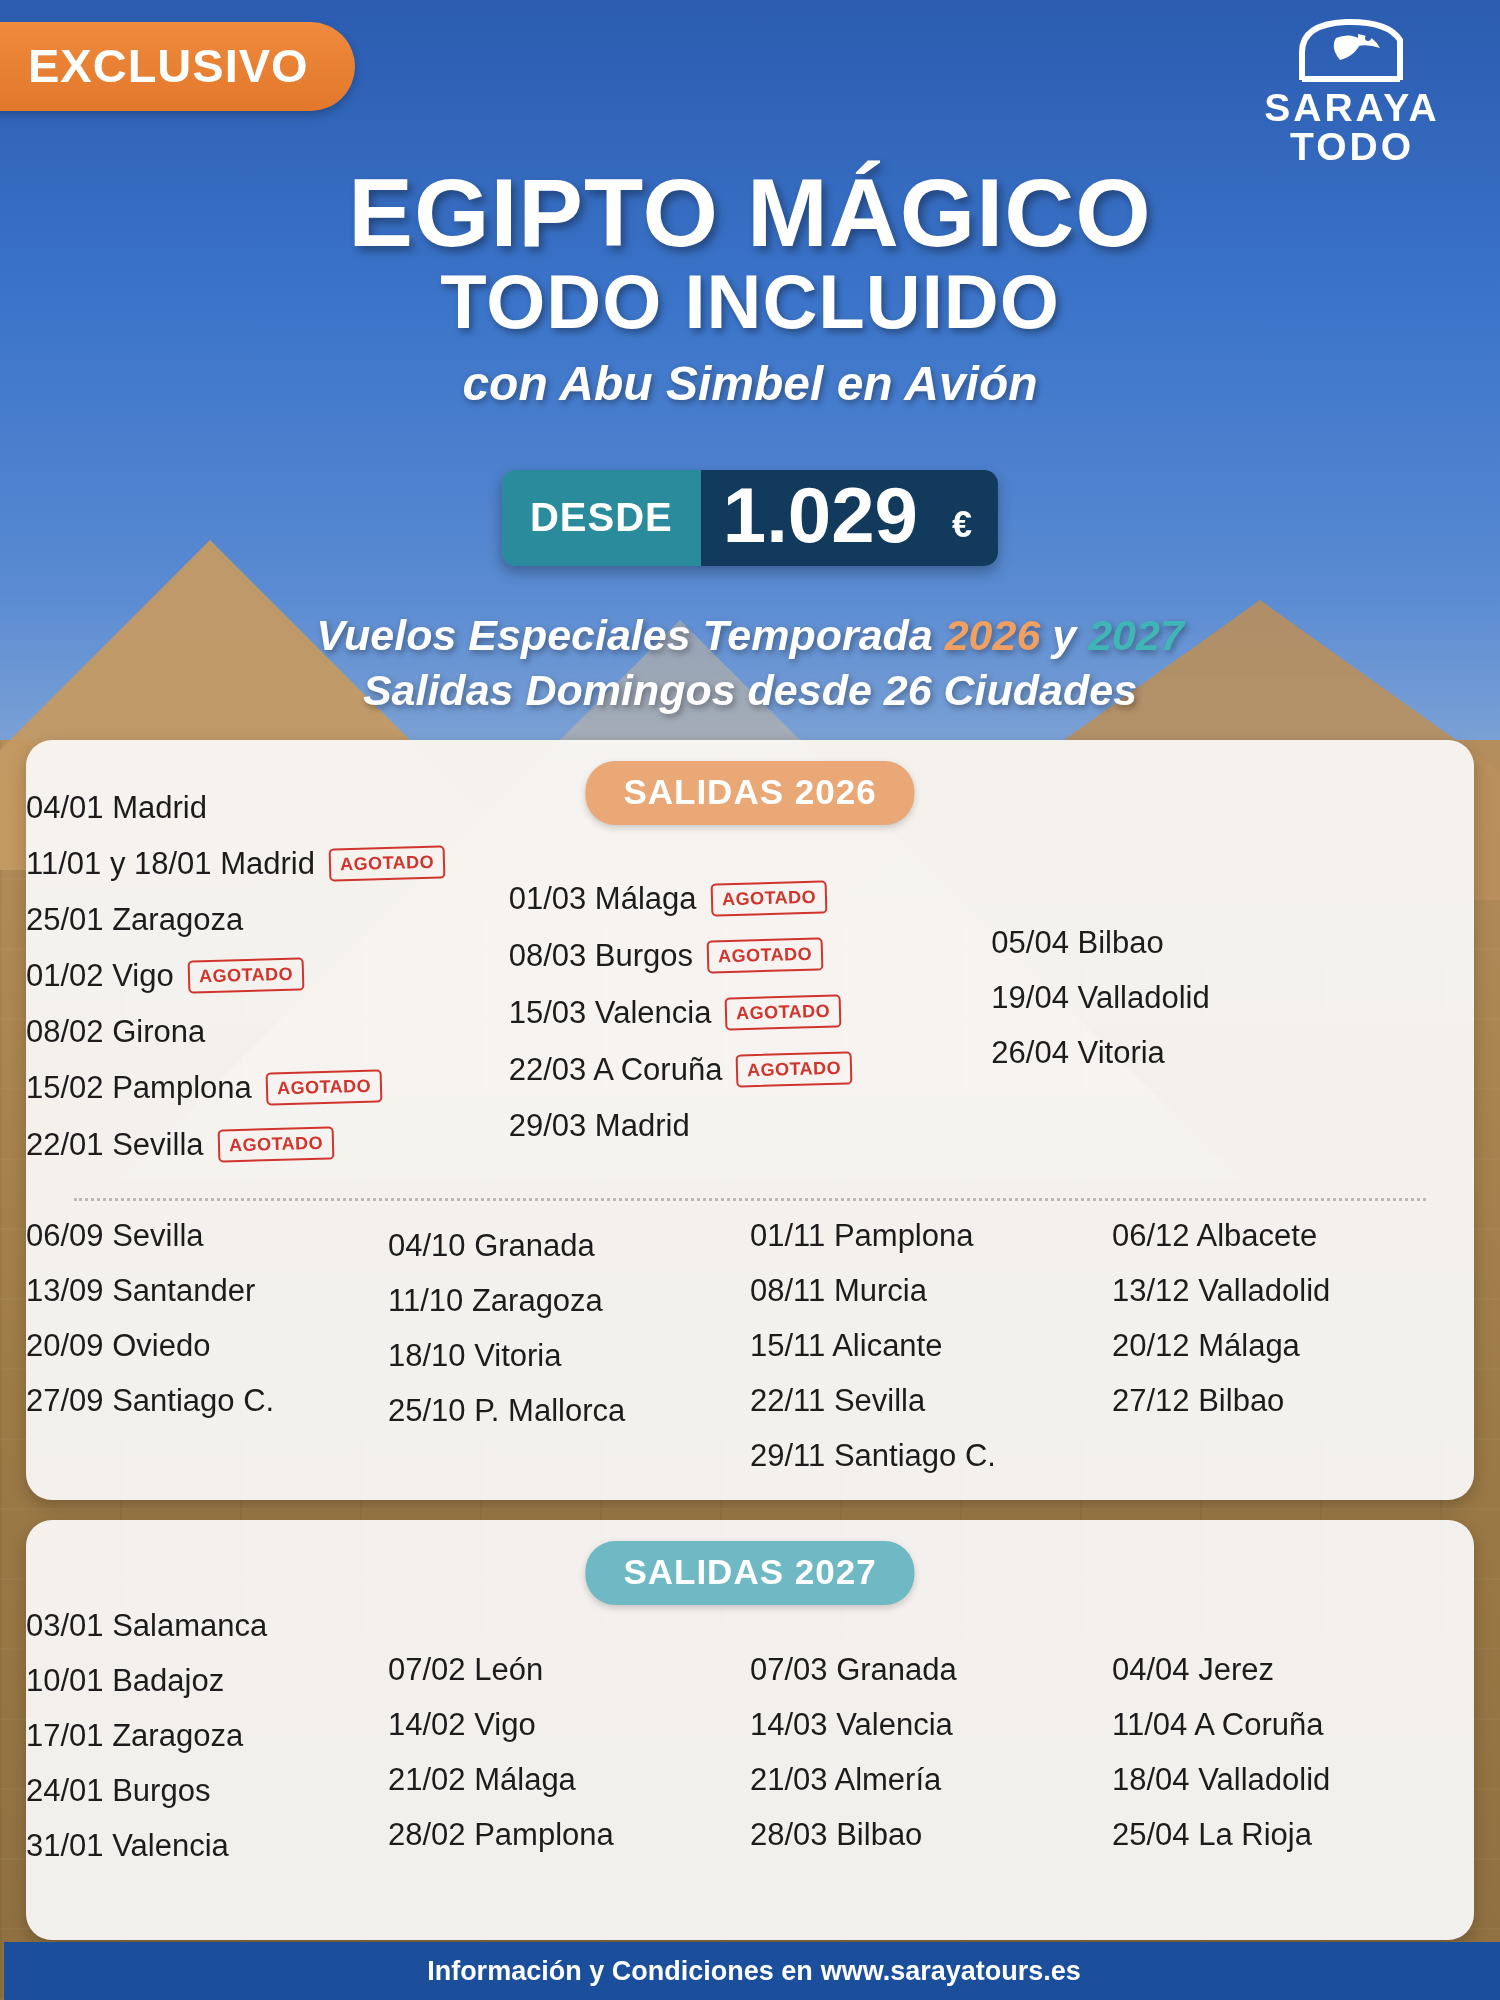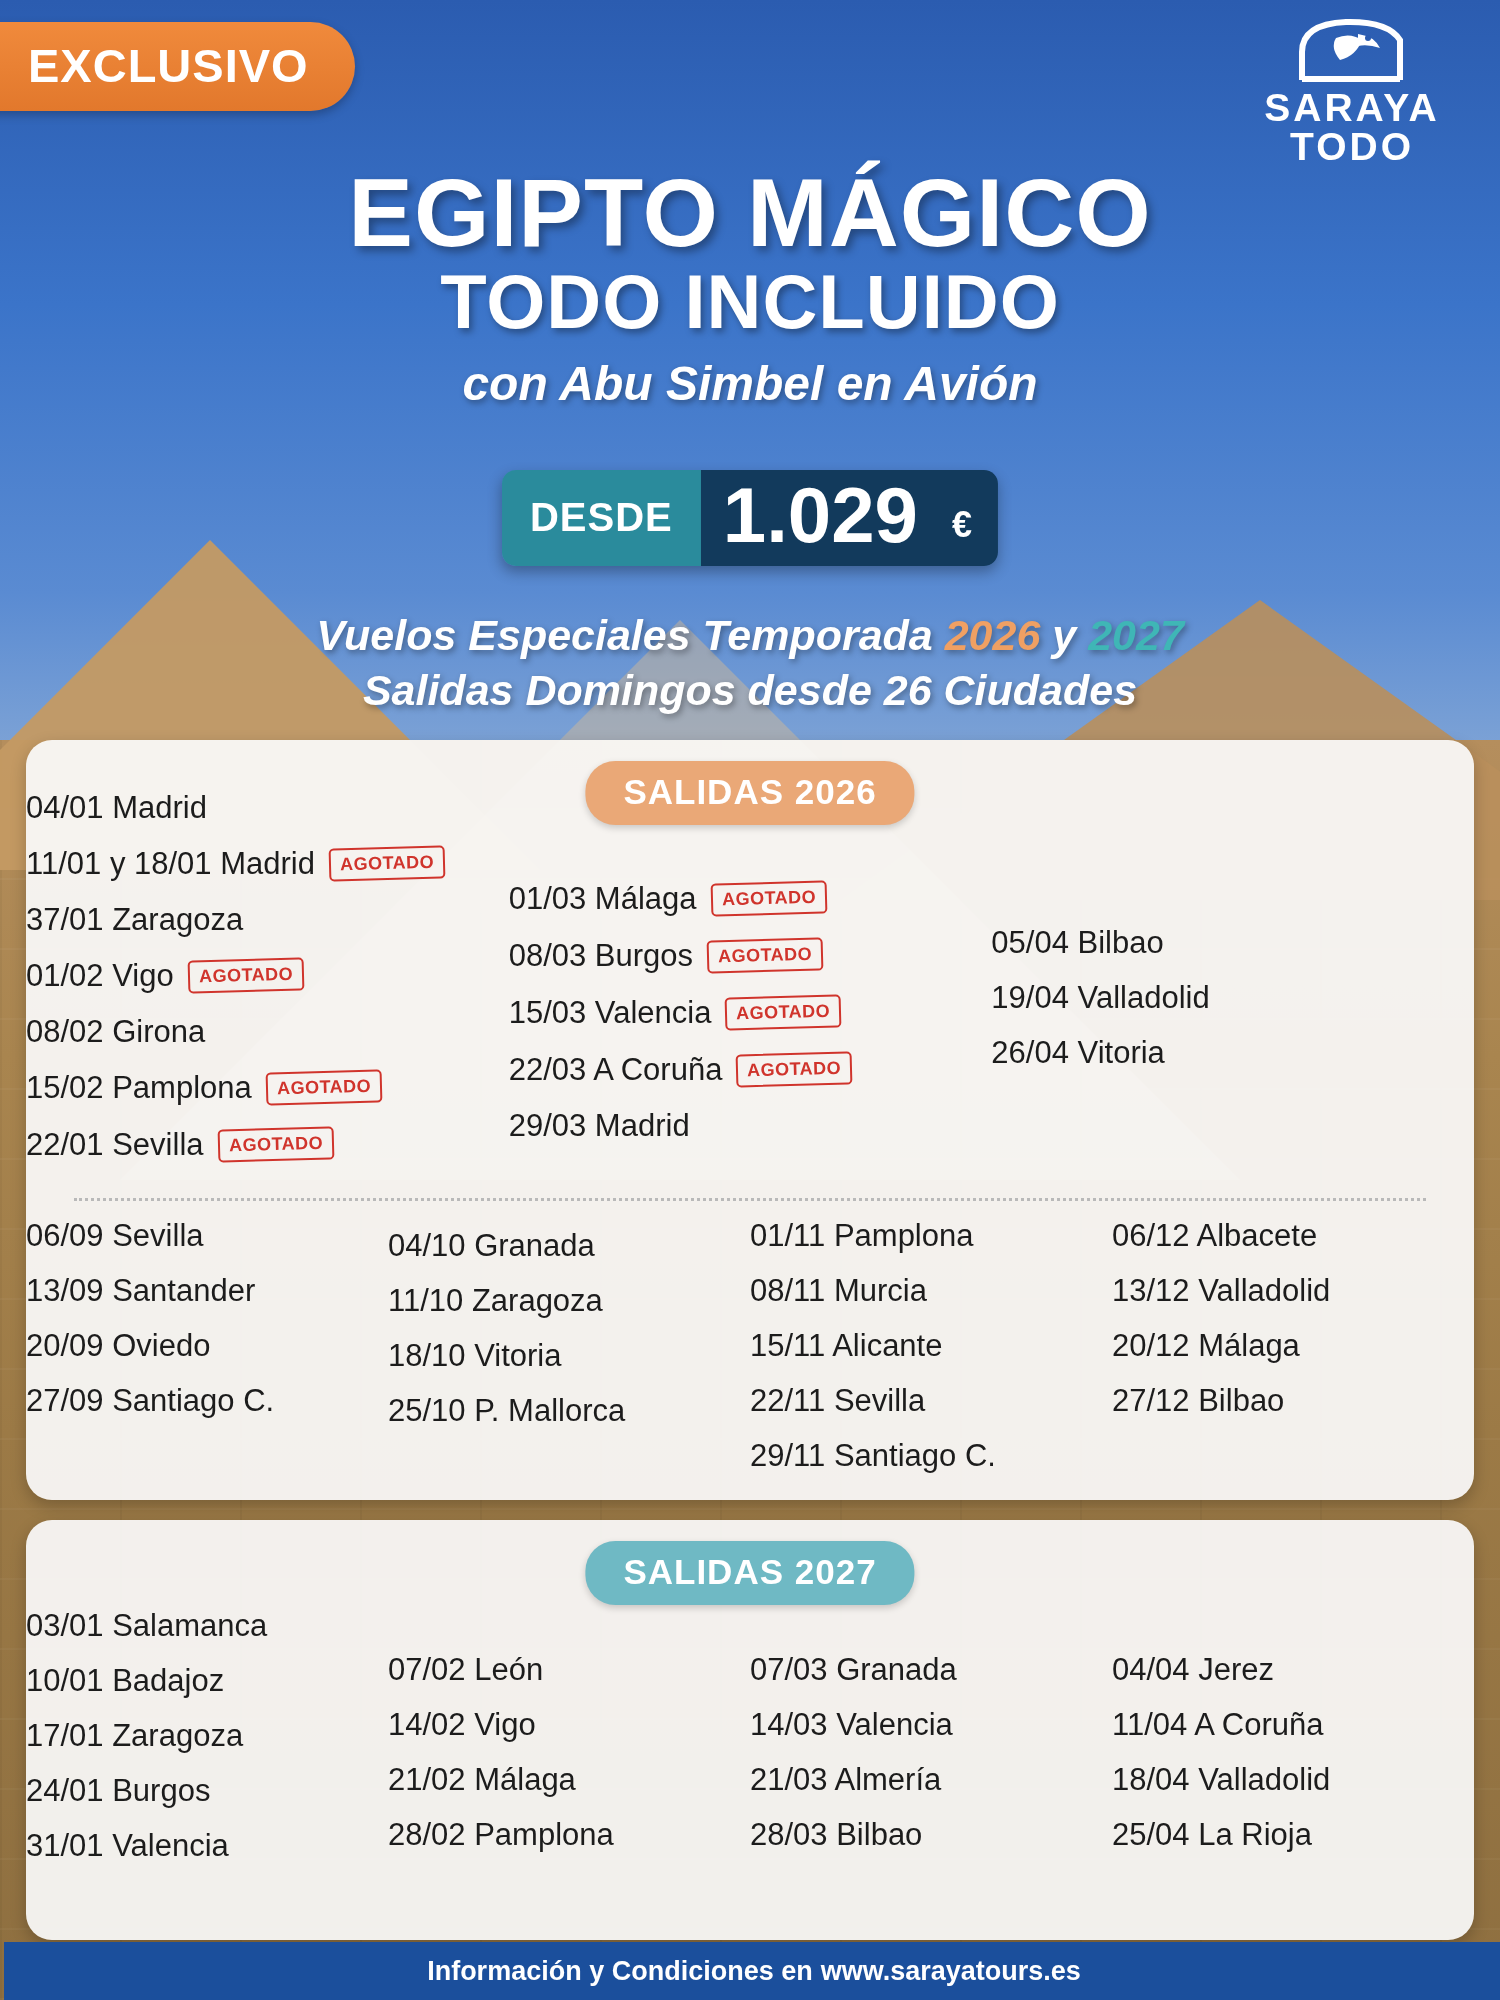--- a/index.html
+++ b/index.html
@@ -222,21 +222,21 @@
     <div class="cols" id="cols2026top" style="top:52px;">
         <div class="col">
           <div class="row">
             <span>04/01 Madrid</span>
           </div>
           <div class="row">
             <span>11/01 y 18/01 Madrid</span>
             <span class="stamp">AGOTADO</span>
           </div>
           <div class="row">
-            <span>37/01 Zaragoza</span>
+            <span>25/01 Zaragoza</span>
           </div>
           <div class="row">
             <span>01/02 Vigo</span>
             <span class="stamp">AGOTADO</span>
           </div>
           <div class="row">
             <span>08/02 Girona</span>
           </div>
           <div class="row">
             <span>15/02 Pamplona</span>

